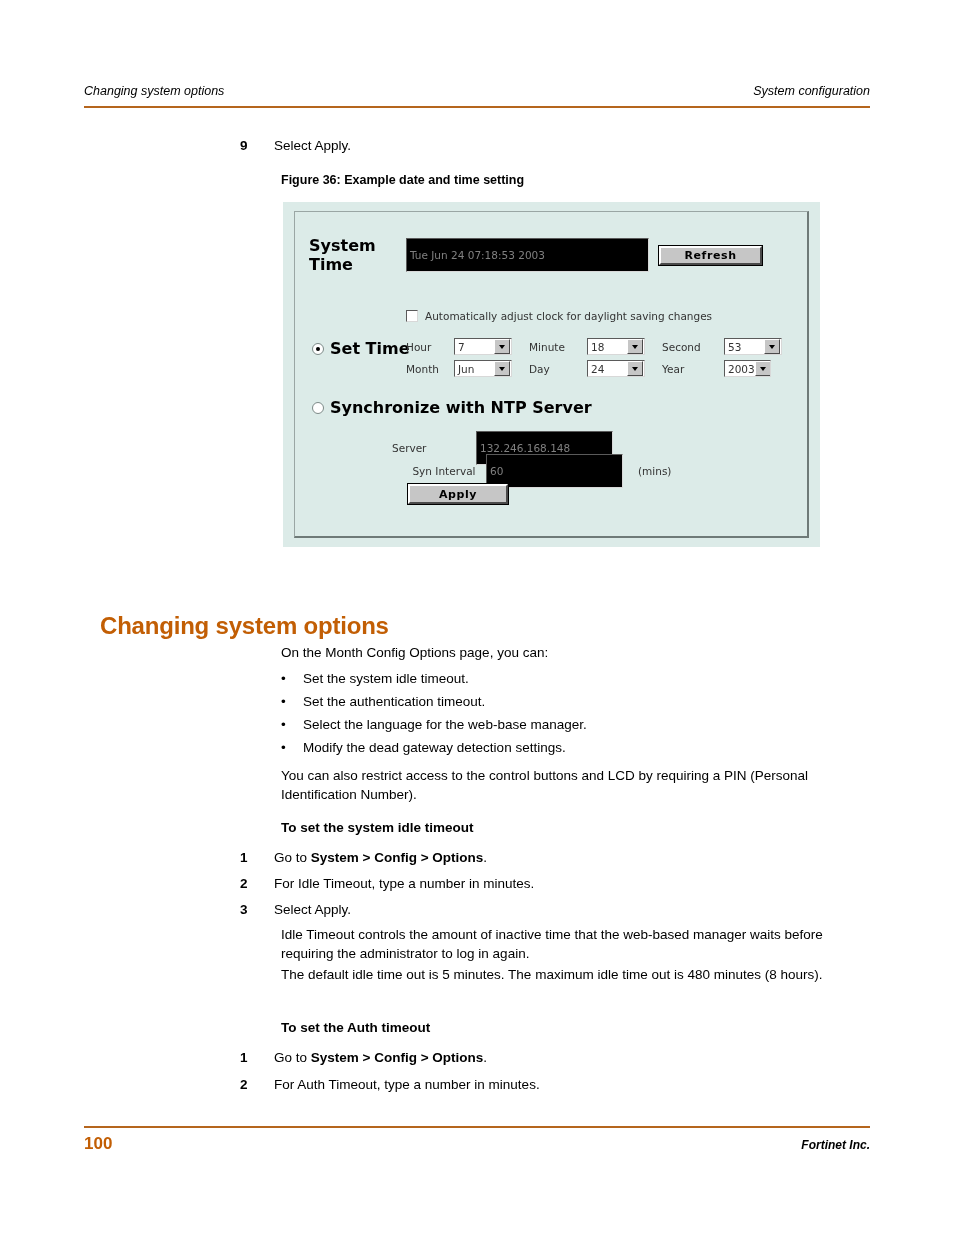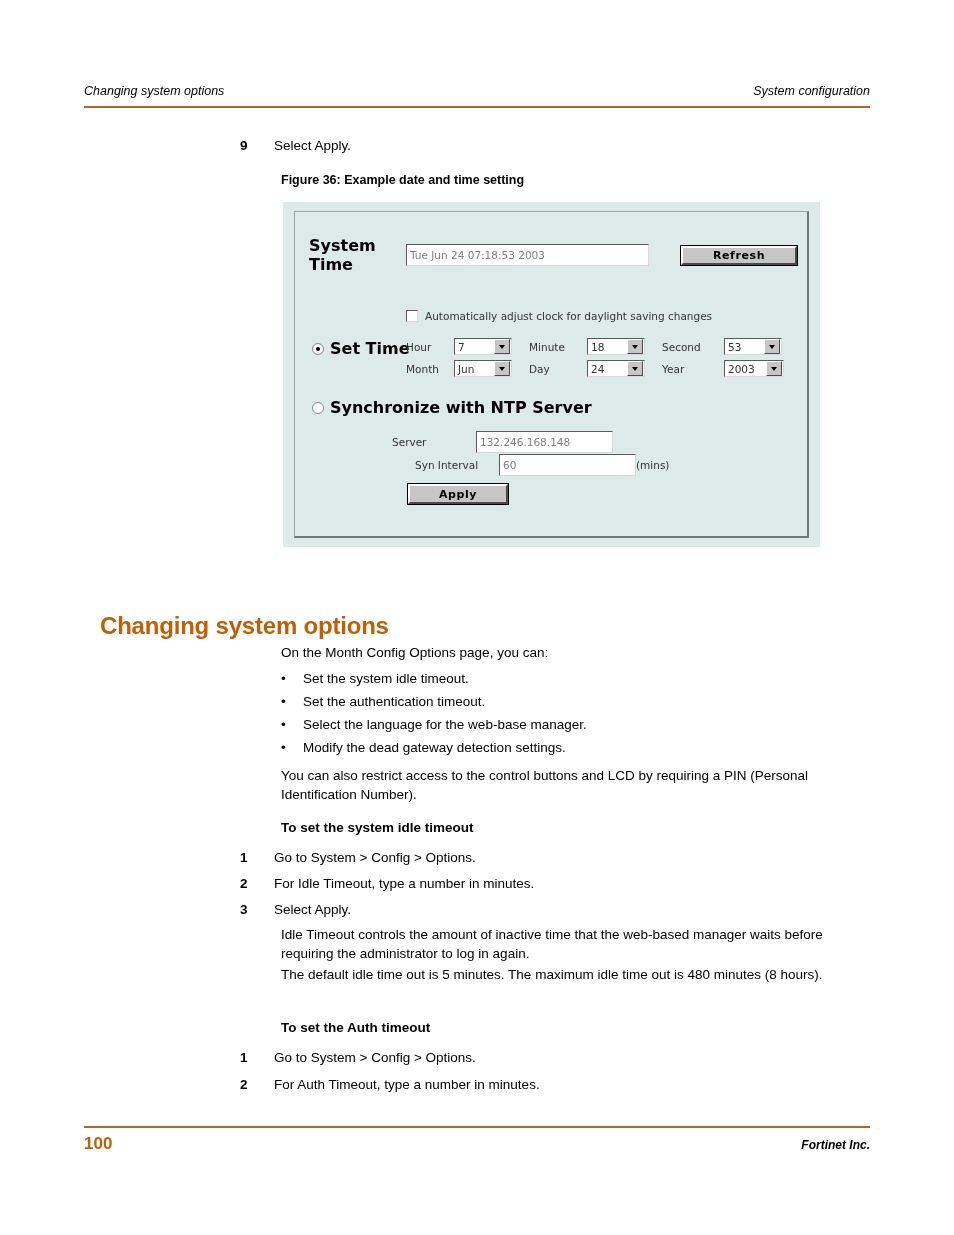--- a/index.html
+++ b/index.html
@@ -92,29 +92,29 @@
     color: #000;
     letter-spacing: 0px;
   }
   .ui-text {
     font-size: 10.5px;
     color: #333;
   }
 
   
   .ui-input {
-    background: #ffffff;
+    background: #000000;
     border-top: 1px solid #5a5a5a;
     border-left: 1px solid #5a5a5a;
     border-right: 1px solid #d8d8d8;
     border-bottom: 1px solid #d8d8d8;
     font-family: "DejaVu Sans", sans-serif;
     font-size: 10.5px;
     color: #808080;
-    padding: 10px 3px;
+    padding: 16px 3px;
     box-sizing: border-box;
     display: flex;
     align-items: center;
     height: 17px;
     overflow: hidden;
     white-space: nowrap;
   }
 
   
   .ui-button {
@@ -260,21 +260,21 @@
   .page-num {
     font-size: 17px;
     font-weight: bold;
     color: #c25e04;
   }
   .footer-right {
     font-size: 12px;
     font-style: italic;
     font-weight: bold;
   }
-  b.inline { font-weight: normal; }
+  b.inline { font-weight: bold; }
 </style>
 </head>
 <body>
 
 <div class="page-header">
   <span>Changing system options</span>
   <span>System configuration</span>
 </div>
 <div class="header-rule"></div>
 
@@ -284,21 +284,21 @@
 </div>
 
 <div class="fig-caption">Figure 36: Example date and time setting</div>
 
 <div class="figure-wrap">
   <div class="ui-panel">
 
     <div class="row" style="left:14px; top:24px;">
       <span class="ui-label" style="width:95px; display:inline-block;">System Time</span>
       <span class="ui-input" style="width:243px; margin-left:2px;">Tue Jun 24 07:18:53 2003</span>
-      <span class="ui-button" style="width:116px; height:19px; margin-left:32px;">Refresh</span>
+      <span class="ui-button" style="width:103px; height:19px; margin-left:10px;">Refresh</span>
     </div>
 
 
     <div class="row" style="left:111px; top:98px;">
       <span class="ui-checkbox"></span>
       <span class="ui-text" style="margin-left:7px;">Automatically adjust clock for daylight saving changes</span>
     </div>
 
     <div class="row" style="left:17px; top:127px;">
       <span class="ui-radio checked"></span>
@@ -338,42 +338,42 @@
           </span>
       </span>
       <span class="ui-text" style="width:58px; display:inline-block; margin-left:17px;">Day</span>
       <span class="ui-select" style="width:58px;">
         <span>24</span>
         <span class="arrow-box">
             <span class="tri"></span>
           </span>
       </span>
       <span class="ui-text" style="width:62px; display:inline-block; margin-left:17px;">Year</span>
-      <span class="ui-select" style="width:60px;">
+      <span class="ui-select" style="width:47px;">
         <span>2003</span>
         <span class="arrow-box">
             <span class="tri"></span>
           </span>
       </span>
     </div>
 
     <div class="row" style="left:17px; top:186px;">
       <span class="ui-radio"></span>
       <span class="ui-label" style="margin-left:6px;">Synchronize with NTP Server</span>
     </div>
 
     <div class="row" style="left:97px; top:219px;">
       <span class="ui-text" style="width:84px; display:inline-block;">Server</span>
       <span class="ui-input" style="width:137px;">132.246.168.148</span>
     </div>
 
-    <div class="row" style="left:120px; top:242px;">
+    <div class="row" style="left:107px; top:242px;text-align:center;">
       <span class="ui-text" style="width:84px; display:inline-block;">Syn Interval</span>
       <span class="ui-input" style="width:137px;">60</span>
-      <span class="ui-text" style="margin-left:0;">(mins)</span>
+      <span class="ui-text" style="margin-left:15px;">(mins)</span>
     </div>
 
     <div class="row" style="left:113px; top:272px;">
       <span class="ui-button" style="width:100px; height:20px;">Apply</span>
     </div>
 
   </div>
 </div>
 
 <h1 class="h1">Changing system options</h1>

